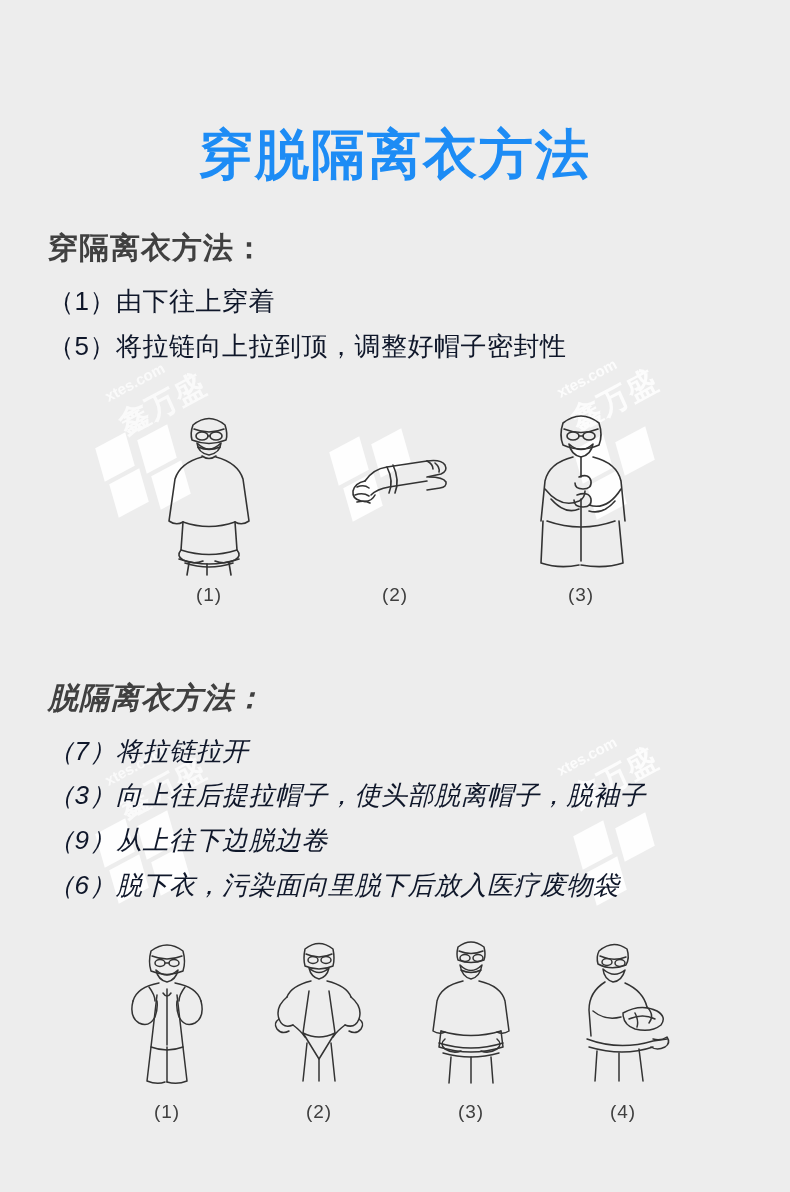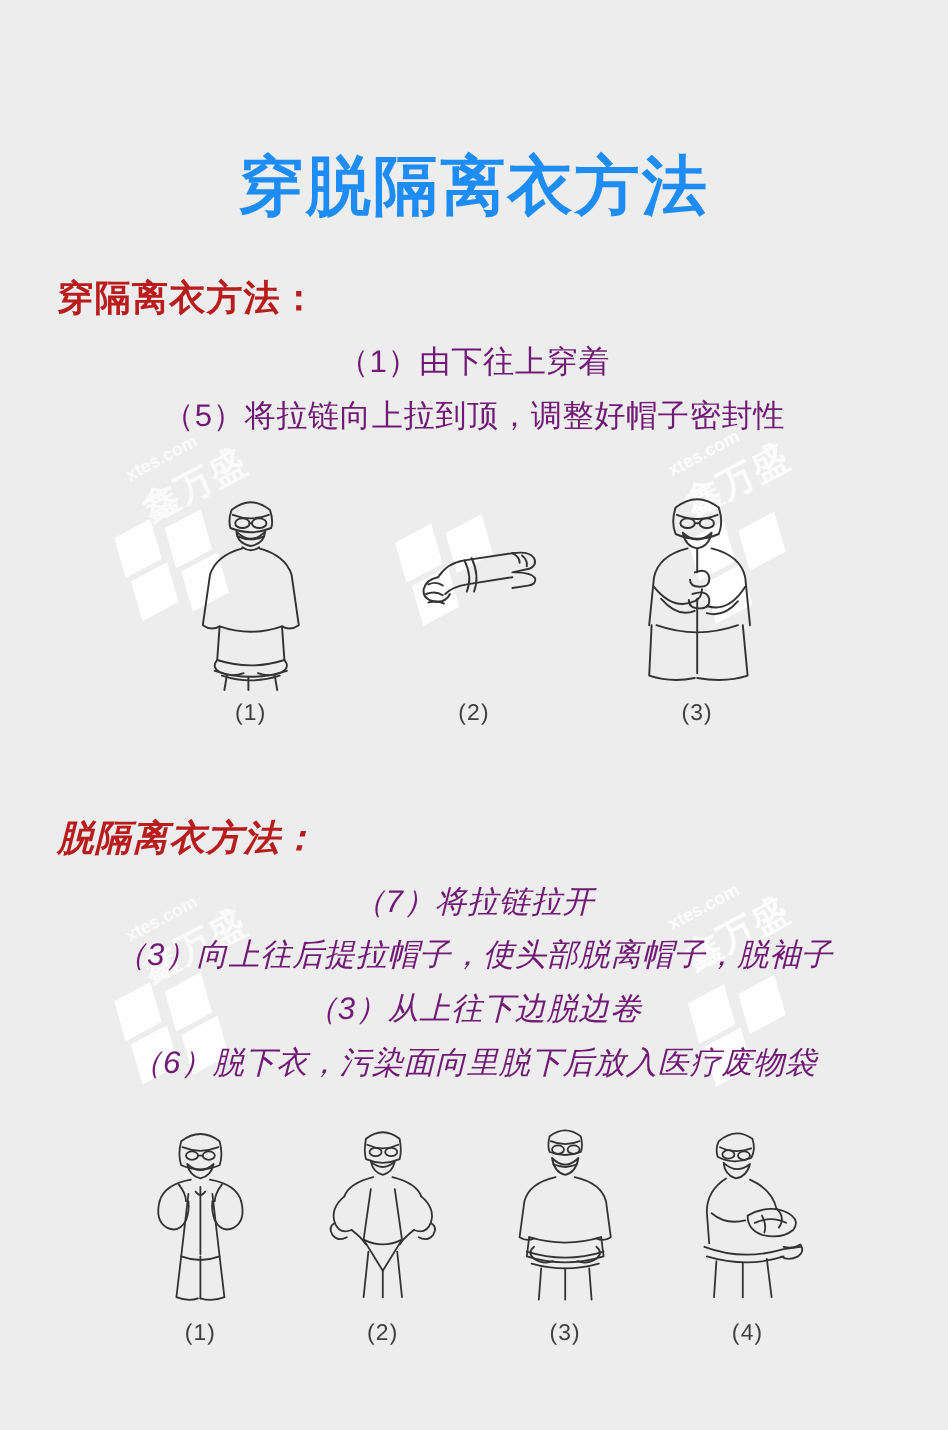--- a/index.html
+++ b/index.html
@@ -69,33 +69,32 @@
   }
 
   
   .section {
     position: relative;
     z-index: 2;
   }
   .section-heading {
     font-size: 30px;
     font-weight: bold;
-    color: #b91c1c;
+    color: #404040;
     letter-spacing: 1px;
   }
   .steps {
     margin-top: 10px;
   }
   .step-line {
     font-size: 26px;
     line-height: 1.72;
-    color: #701a75;
+    color: #0f172a;
     letter-spacing: 0.5px;
     white-space: nowrap;
-    text-align: center;
   }
 
   
   .figure-row {
     position: relative;
     z-index: 2;
     display: flex;
     justify-content: center;
     align-items: flex-end;
   }
@@ -258,21 +257,21 @@
       </svg>
       <div class="fig-caption">(3)</div>
     </div>
   </div>
 
   <div class="section" id="doff-section">
     <div class="section-heading">脱隔离衣方法：</div>
     <div class="steps">
       <div class="step-line">（7）将拉链拉开</div>
       <div class="step-line">（3）向上往后提拉帽子，使头部脱离帽子，脱袖子</div>
-      <div class="step-line">（3）从上往下边脱边卷</div>
+      <div class="step-line">（9）从上往下边脱边卷</div>
       <div class="step-line">（6）脱下衣，污染面向里脱下后放入医疗废物袋</div>
     </div>
   </div>
 
   <div class="figure-row" id="doff-figures">
 
     <div class="figure">
       <svg width="120" height="160" viewBox="0 0 120 160" fill="none" stroke="#333" stroke-width="1.5" stroke-linecap="round" stroke-linejoin="round">
 
         <path d="M44 16 q16 -12 32 0 q3 11 0 20 q-16 7 -32 0 q-3 -9 0 -20 z"></path>

